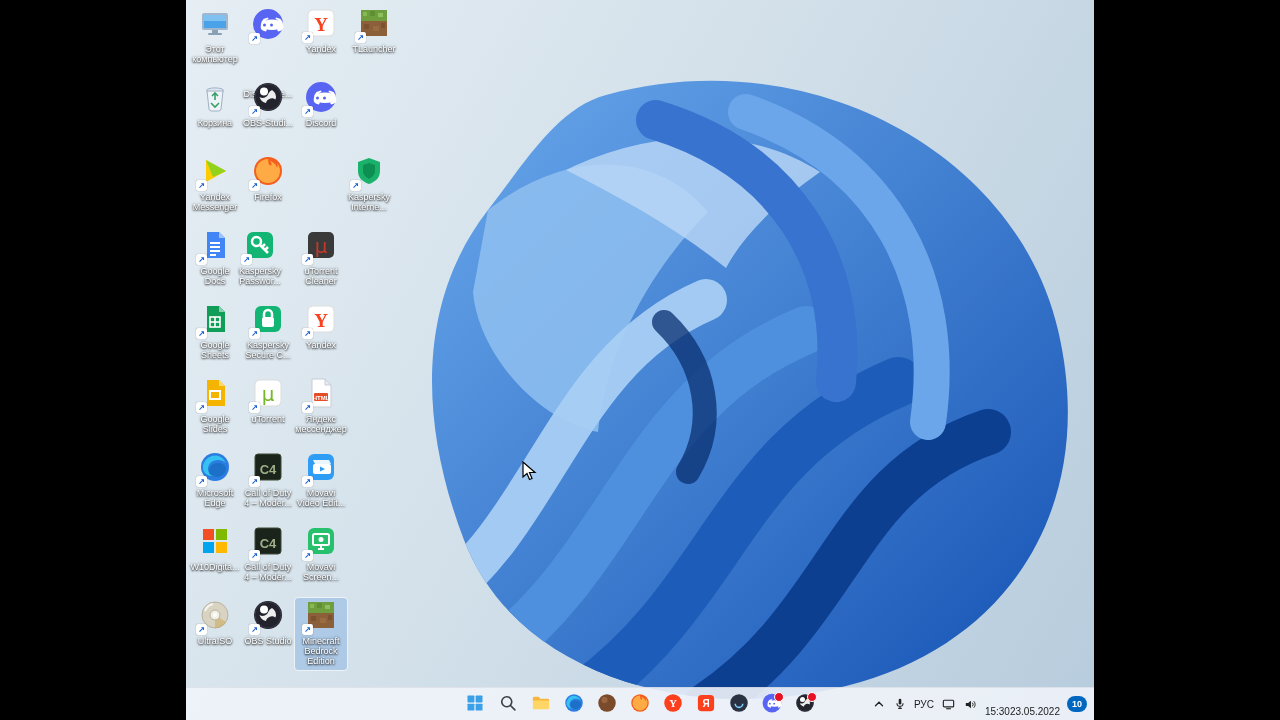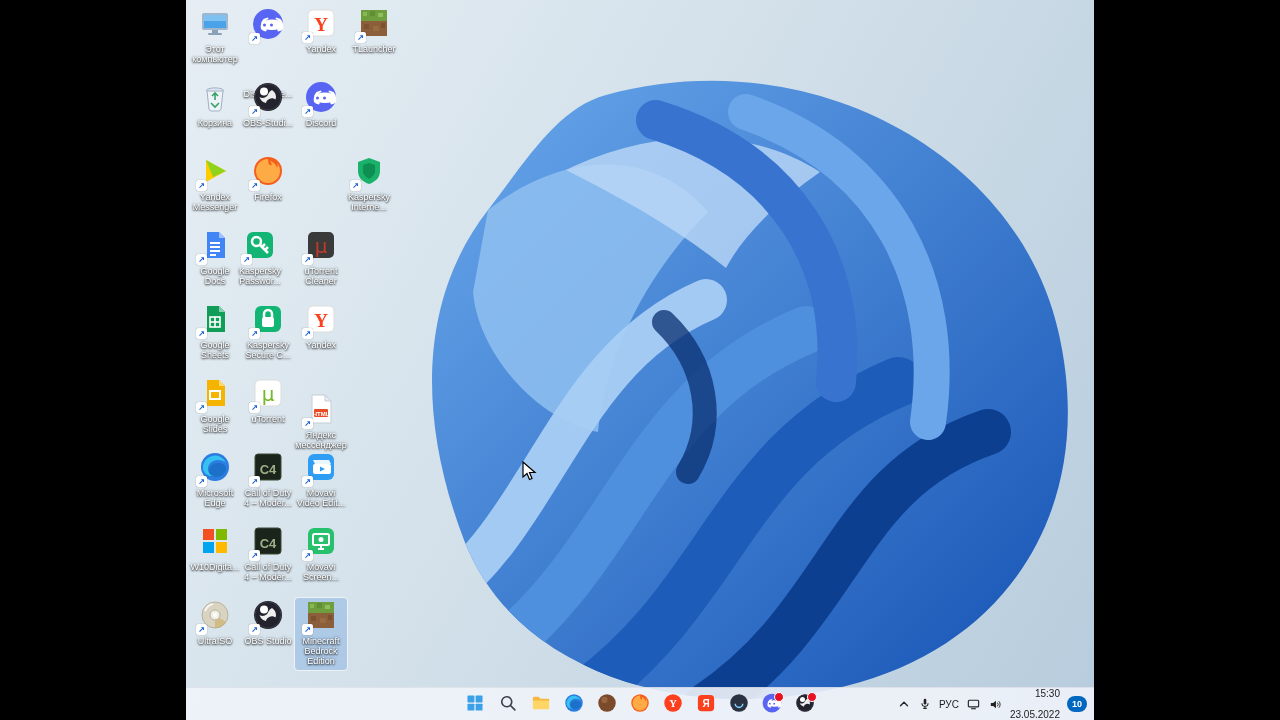--- a/index.html
+++ b/index.html
@@ -35,21 +35,21 @@
   .tbtn{width:30px;height:28px;border:none;background:transparent;border-radius:4px;display:flex;align-items:center;
         justify-content:center;position:relative;padding:0;cursor:pointer;}
   .tbtn .badge{position:absolute;right:3px;top:2px;width:8px;height:8px;border-radius:50%;background:#e81123;
                border:1px solid #fff;display:none;}
   .tbtn.has-badge .badge{display:block;}
 
   .tray{position:absolute;right:4px;top:0;bottom:0;display:flex;align-items:center;gap:1px;}
   .tray-btn{height:26px;min-width:20px;border:none;background:transparent;border-radius:4px;display:flex;
             align-items:center;justify-content:center;padding:0 3px;cursor:pointer;}
   .lang{font-size:10px;color:#1b1b1b;}
-  .clock{font-size:10px;line-height:11px;text-align:right;color:#1b1b1b;flex-direction:column;align-items:flex-end;gap:10px;}
+  .clock{font-size:10px;line-height:11px;text-align:right;color:#1b1b1b;flex-direction:row;align-items:flex-end;}
   .notif-badge{min-width:16px;height:16px;border-radius:8px;background:#0067c0;color:#fff;font-size:9px;
                display:flex;align-items:center;justify-content:center;padding:0 2px;font-weight:bold;}
 </style>
 </head>
 <body>
 
 <div class="stage">
   <div class="letterbox left"></div>
   <div class="letterbox right"></div>
 
@@ -283,21 +283,21 @@
         <div class="dicon" style="left: 56px; top: 376px;">
     <div class="dicon-img">
       <span class="glyph"><svg width="32" height="32" viewBox="0 0 32 32">
                 <rect x="3" y="3" width="26" height="26" rx="5" fill="#fff" stroke="#ddd"></rect>
                 <text x="16" y="24" font-size="20" text-anchor="middle" fill="#76b82a" font-family="DejaVu Sans, sans-serif">µ</text>
               </svg></span>
       <span class="shortcut-arrow"></span>
     </div>
     <div class="dicon-label">uTorrent</div>
   </div>
-        <div class="dicon" style="left: 109px; top: 392px;">
+        <div class="dicon" style="left: 109px; top: 376px;">
     <div class="dicon-img">
       <span class="glyph"><svg width="32" height="32" viewBox="0 0 32 32">
                 <path d="M7 2 h13 l6 6 v22 h-19 Z" fill="#fff" stroke="#c6cdd6"></path>
                 <path d="M20 2 l6 6 h-6 Z" fill="#e8edf3" stroke="#c6cdd6"></path>
                 <rect x="9" y="16" width="14" height="8" rx="1" fill="#e44d26"></rect>
                 <text x="16" y="22.5" font-size="6" text-anchor="middle" fill="#fff" font-family="Liberation Sans, sans-serif" font-weight="bold">HTML</text>
               </svg></span>
       <span class="shortcut-arrow"></span>
     </div>
     <div class="dicon-label">Яндекс мессенджер</div>

